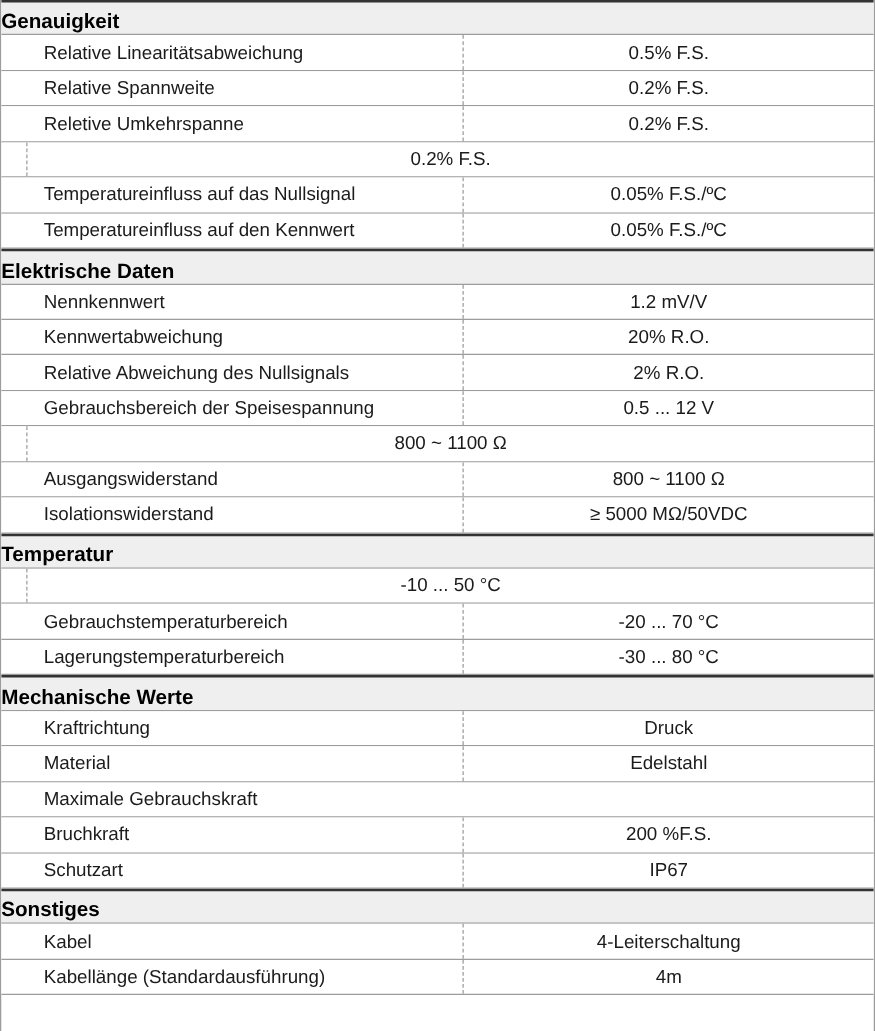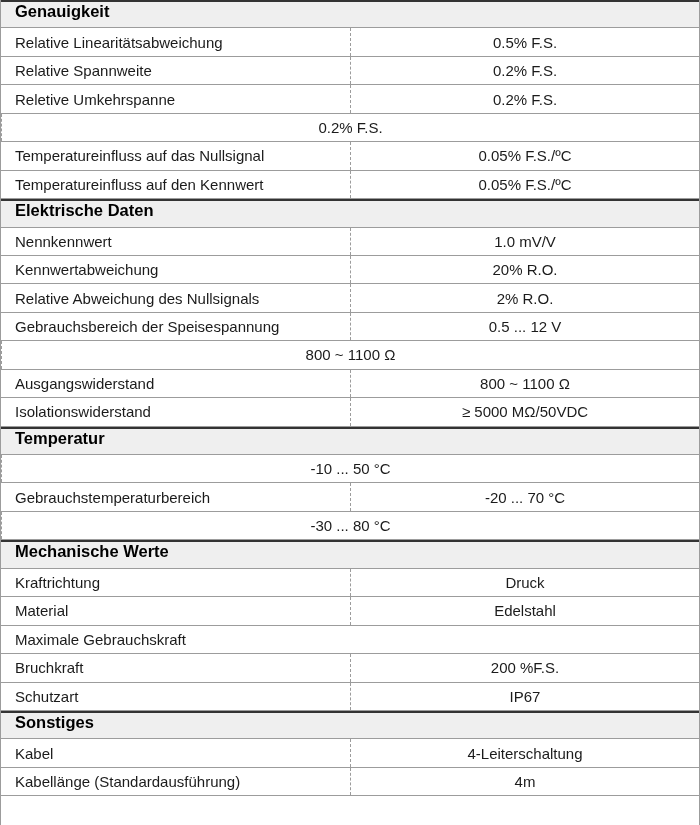--- a/index.html
+++ b/index.html
@@ -19,34 +19,34 @@
     background:#ffffff;
     overflow:hidden;
   }
   .section-header{
     height:28.45px;
     box-sizing:border-box;
     background:var(--header-bg);
     border-top:2px solid var(--border-dark);
     border-bottom:1px solid var(--border-gray);
     display:flex;
-    align-items:flex-start;
-    padding-left:14px;
+    align-items:flex-end;
   }
   .section-title{
     font-size:16.5px;
     font-weight:bold;
     color:#000000;
   }
   .row{
     height:28.45px;
     box-sizing:border-box;
     display:flex;
     border-bottom:1px solid var(--border-gray);
     background:#ffffff;
+    padding-left:20px;
   }
   .cell{
     box-sizing:border-box;
     display:flex;
     align-items:center;
     font-size:15px;
     color:var(--text);
   }
   .cell.label{
     width:349px;
@@ -98,21 +98,21 @@
   </div>
 </section>
 
   <section class="section">
     <div class="section-header">
       <span class="section-title">Elektrische Daten</span>
     </div>
 
   <div class="row">
     <div class="cell label">Nennkennwert</div>
-    <div class="cell value">1.0 mV/V</div>
+    <div class="cell value">1.2 mV/V</div>
   </div>
 
   <div class="row">
     <div class="cell label">Kennwertabweichung</div>
     <div class="cell value">20% R.O.</div>
   </div>
 
   <div class="row">
     <div class="cell label">Relative Abweichung des Nullsignals</div>
     <div class="cell value">2% R.O.</div>
@@ -147,20 +147,21 @@
   <div class="row">
     <div class="cell value">-10 ... 50 °C</div>
   </div>
 
   <div class="row">
     <div class="cell label">Gebrauchstemperaturbereich</div>
     <div class="cell value">-20 ... 70 °C</div>
   </div>
 
   <div class="row">
+    <div class="cell label">Lagerungstemperaturbereich</div>
     <div class="cell value">-30 ... 80 °C</div>
   </div>
 </section>
 
   <section class="section">
     <div class="section-header">
       <span class="section-title">Mechanische Werte</span>
     </div>
 
   <div class="row">

